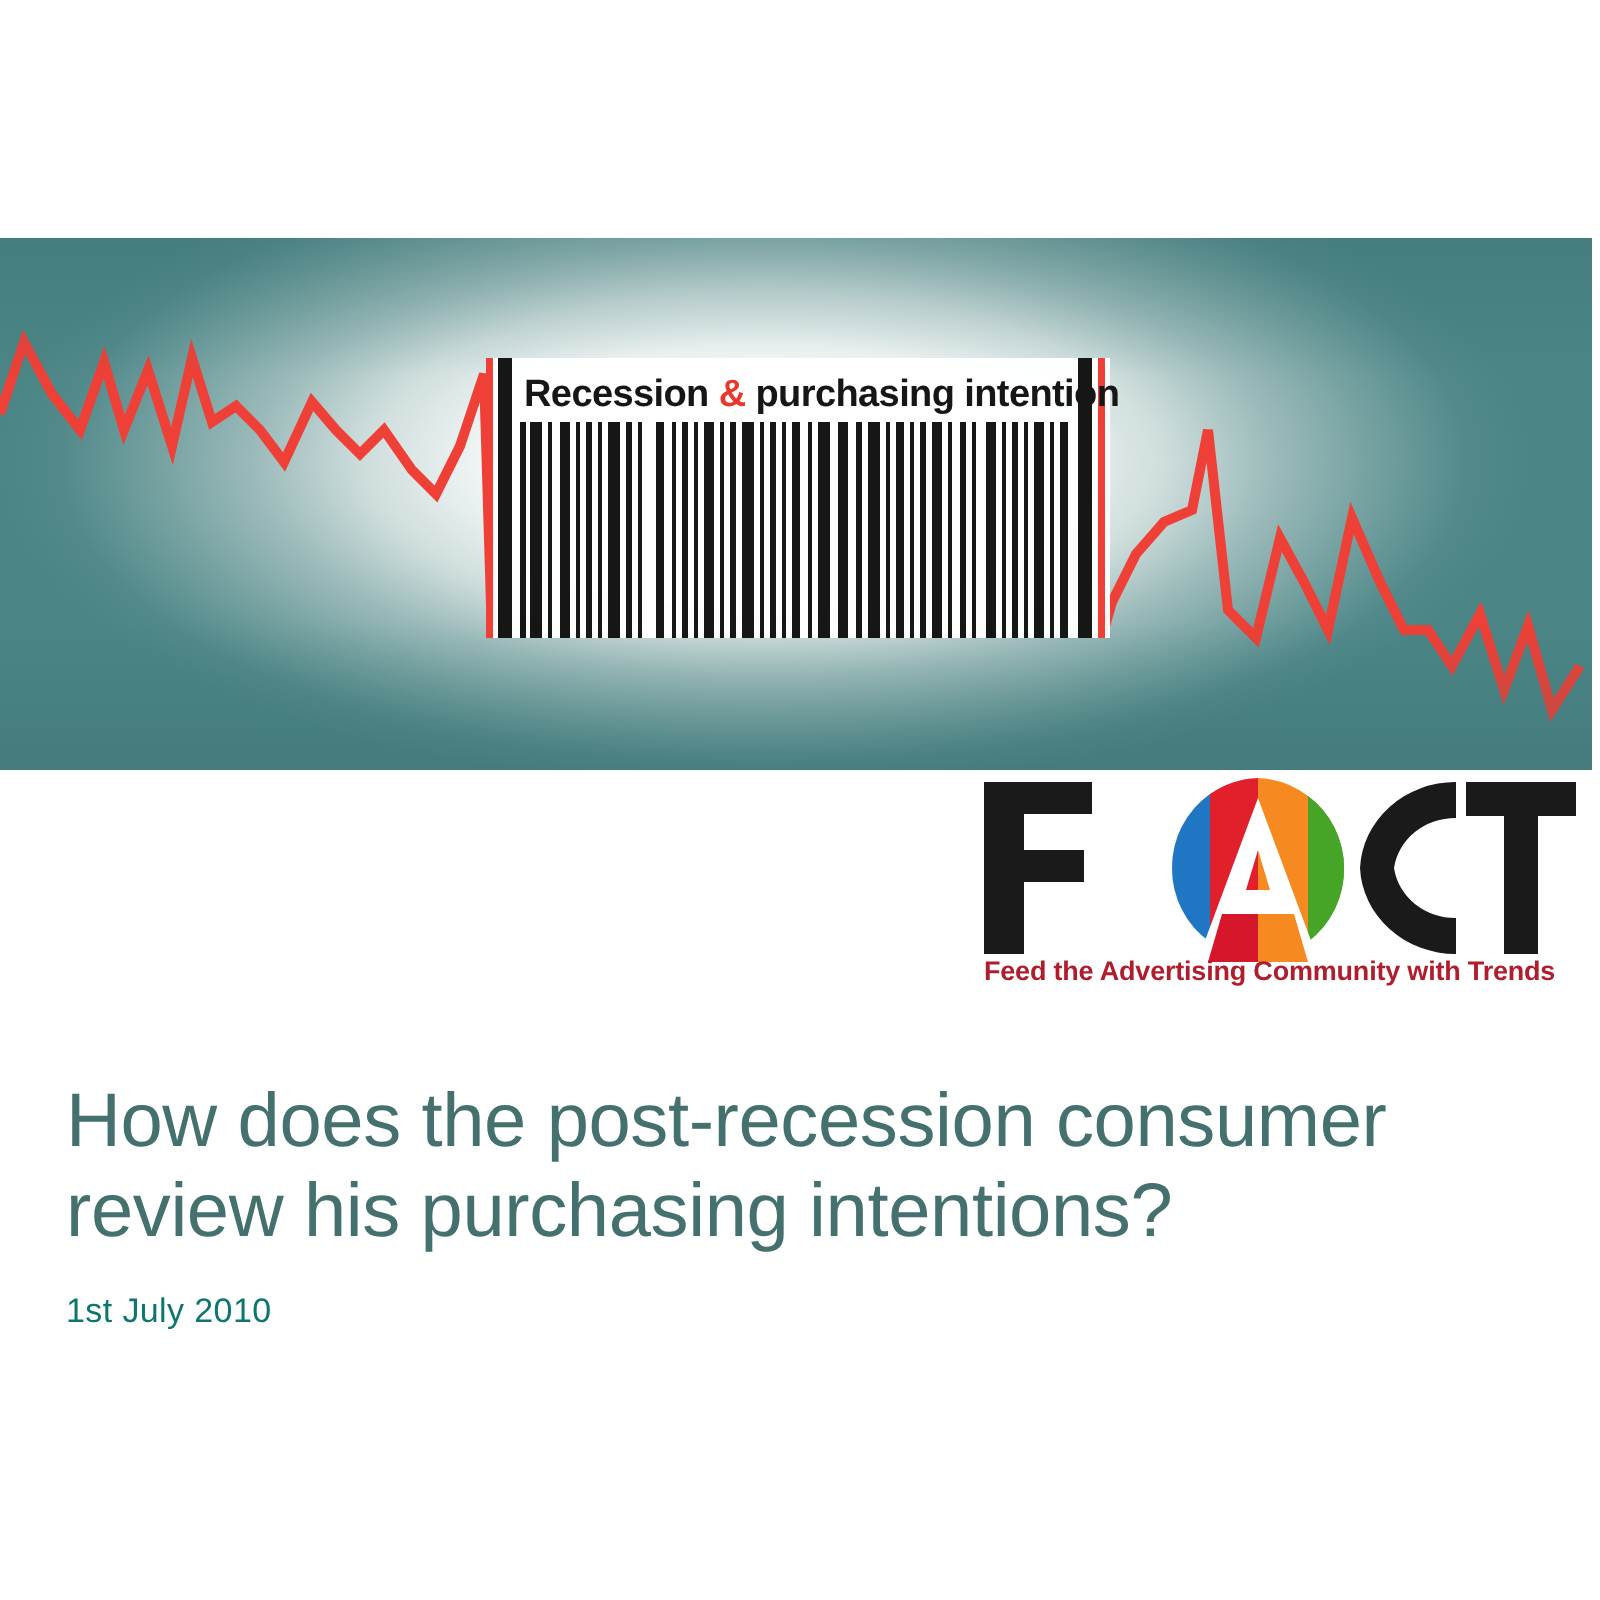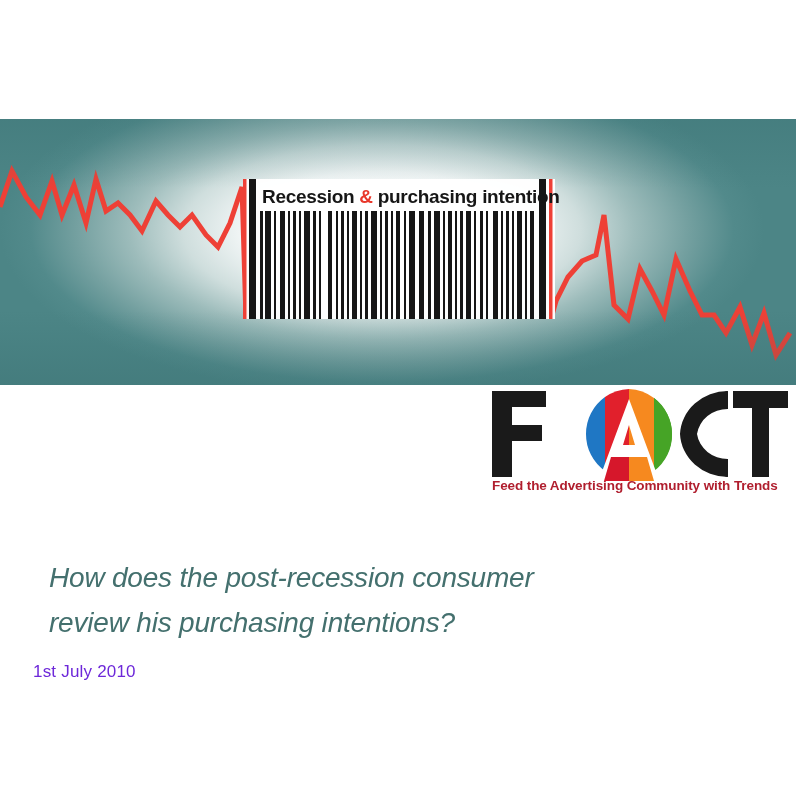--- a/index.html
+++ b/index.html
@@ -73,36 +73,35 @@
 
   
   .title-block {
     position: absolute;
     left: 33px;
     top: 524px;
     width: 730px;
   }
   .title {
     font-family: "Liberation Sans", "DejaVu Sans", sans-serif;
-    font-size: 28px;
+    font-size: 38px;
     line-height: 45px;
     font-weight: 400;
     color: #44706e;
     letter-spacing: -0.2px;
-    margin: 16px;
+    margin: 0;
     white-space: pre-line;
-    font-style: italic;
   }
   .subtitle {
     margin: 16px 0 0 0;
     font-family: "Liberation Sans", "DejaVu Sans", sans-serif;
     font-size: 17px;
     line-height: 22px;
     font-weight: 400;
-    color: #6d28d9;
+    color: #0f766e;
     letter-spacing: 0.2px;
   }
 </style>
 </head>
 <body>
 
 <div id="slide">
 
   <div class="banner">
 

